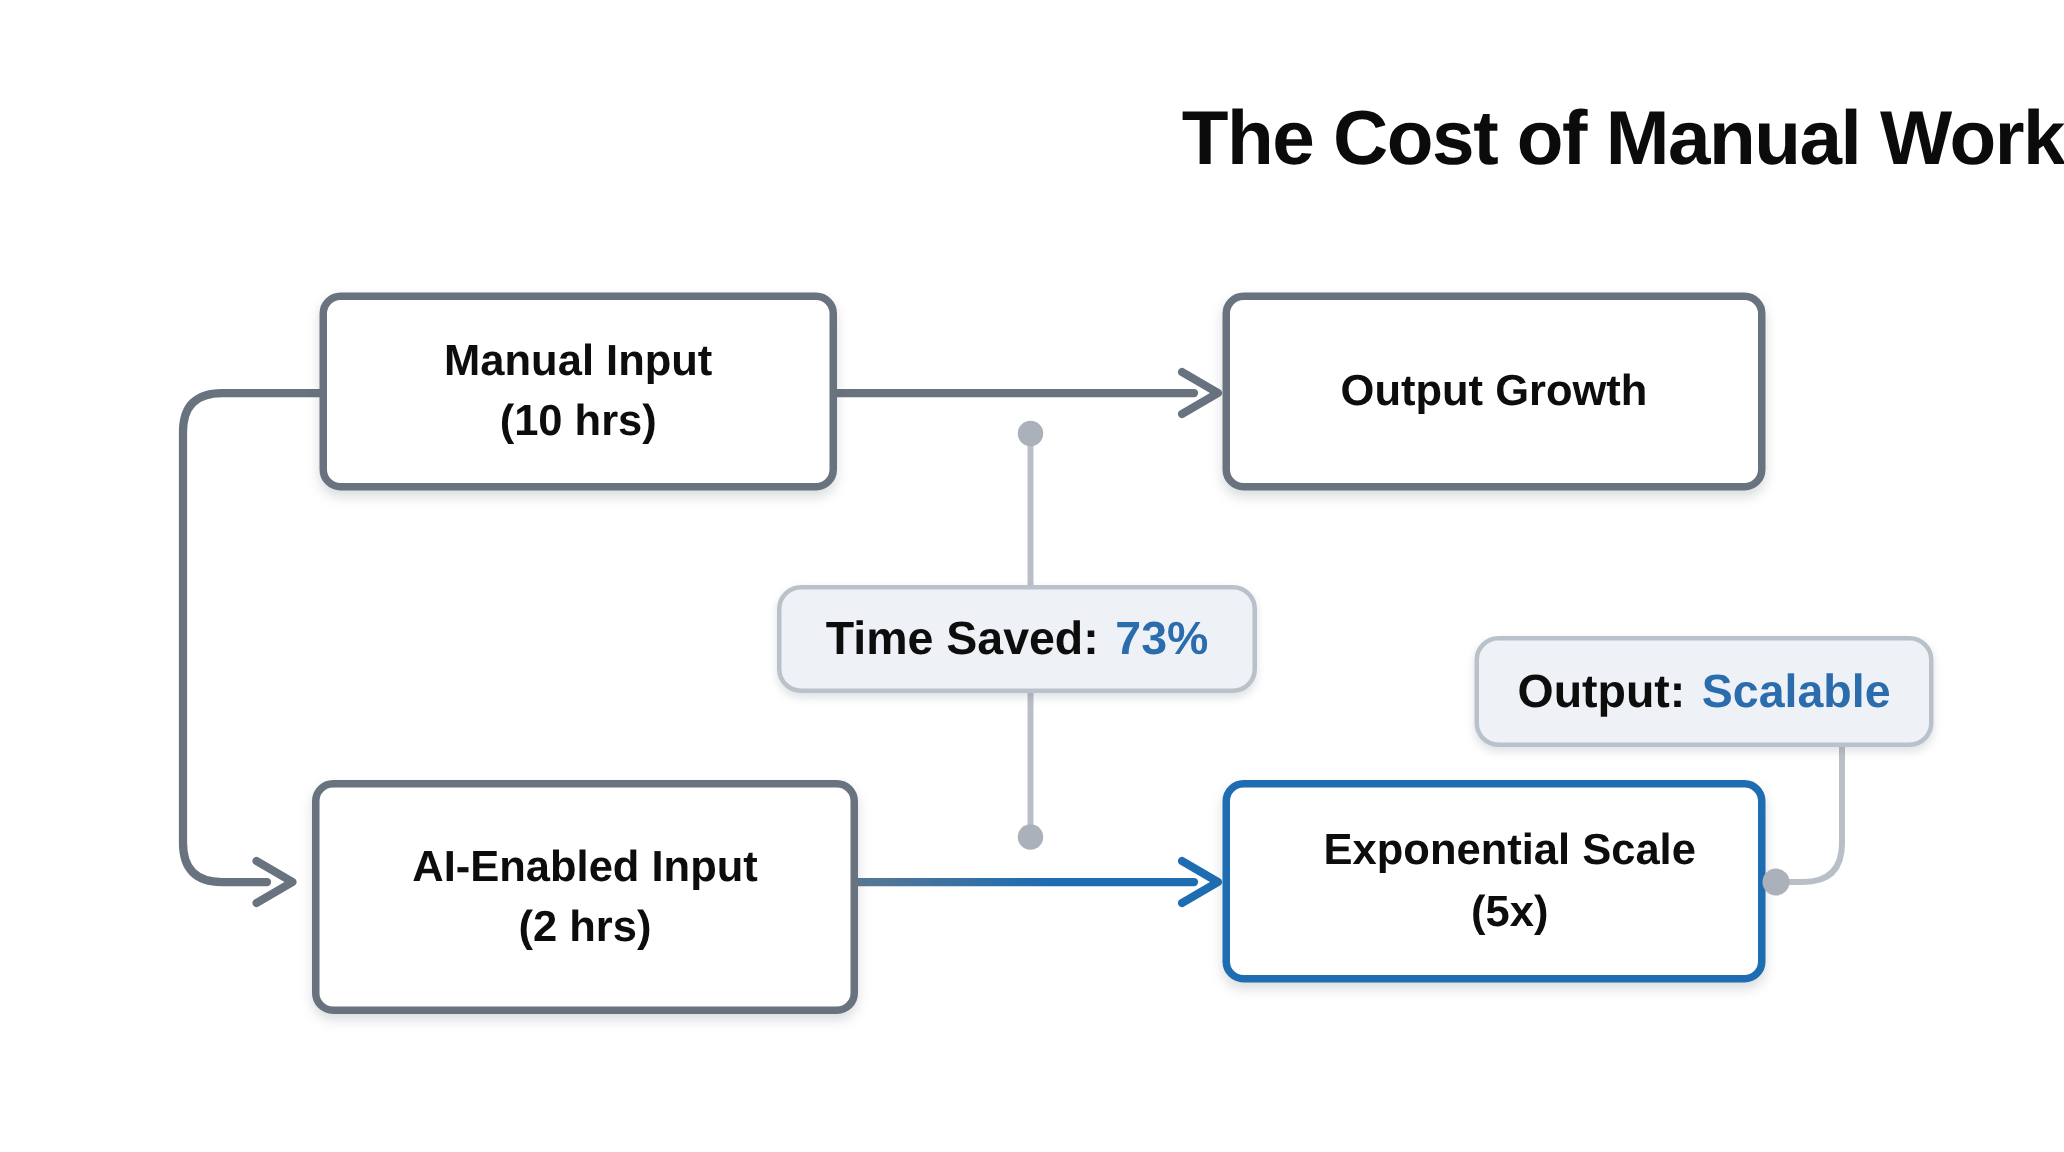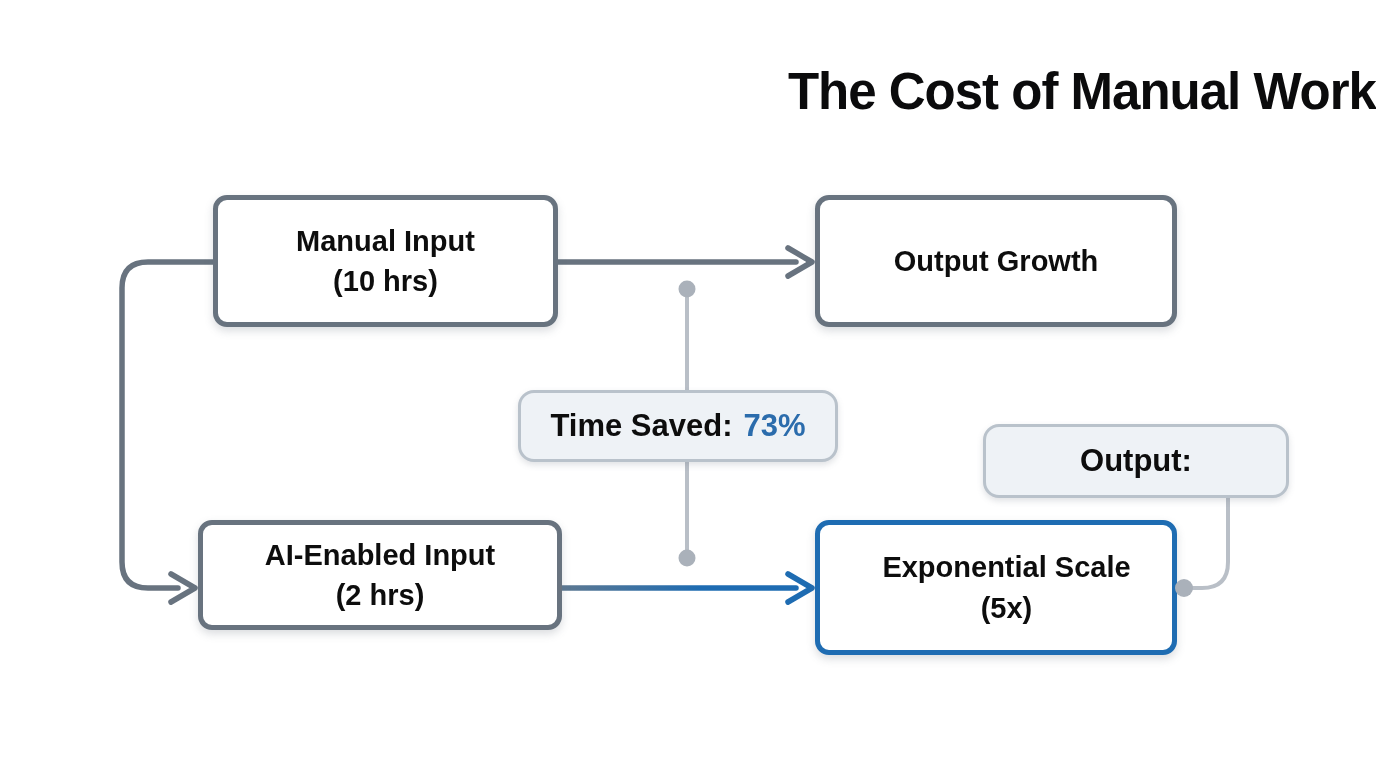--- a/index.html
+++ b/index.html
@@ -53,21 +53,21 @@
     font-weight: 700;
     font-size: 29px;
     line-height: 1.38;
     text-align: center;
   }
   .node.blue { border-color: var(--blue, #1e6cb2); padding-left: 21px; }
   .node .l2:empty { display: none; }
 
   #node-manual      { left: 213px; top: 195px; width: 345px; height: 132px; }
   #node-linear      { left: 815px; top: 195px; width: 362px; height: 132px; }
-  #node-ai          { left: 198px; top: 520px; width: 364px; height: 110px; }
+  #node-ai          { left: 208px; top: 520px; width: 364px; height: 156px; }
   #node-exponential { left: 815px; top: 520px; width: 362px; height: 135px; }
 
   .badge {
     position: absolute;
     box-sizing: border-box;
     background: var(--badge-bg, #eef2f6);
     border: 3px solid var(--badge-border, #b9c2cb);
     border-radius: 16px;
     display: flex;
     align-items: center;
@@ -142,19 +142,20 @@
     <div class="l2">(5x)</div>
   </div>
 
   <div class="badge" id="badge-time-saved">
     <span>Time Saved:</span>
     <span class="accent">73%</span>
   </div>
 
   <div class="badge" id="badge-output">
     <span>Output:</span>
+    <span class="accent">Scalable</span>
   </div>
 
   <svg class="layer overlay" width="1376" height="768" viewBox="0 0 1376 768">
     <circle cx="1184" cy="588" r="9" style="fill: var(--dot, #aab1ba);"></circle>
   </svg>
 
 </div>
 
 </body></html>

